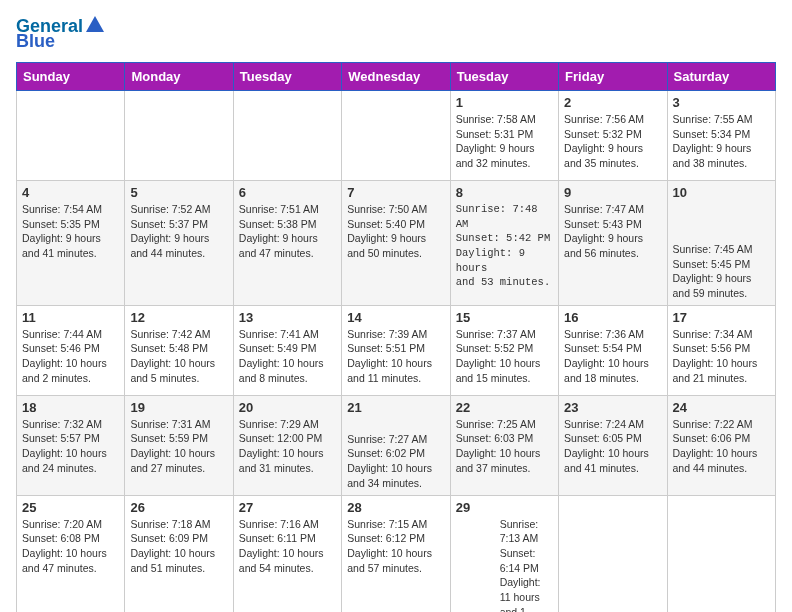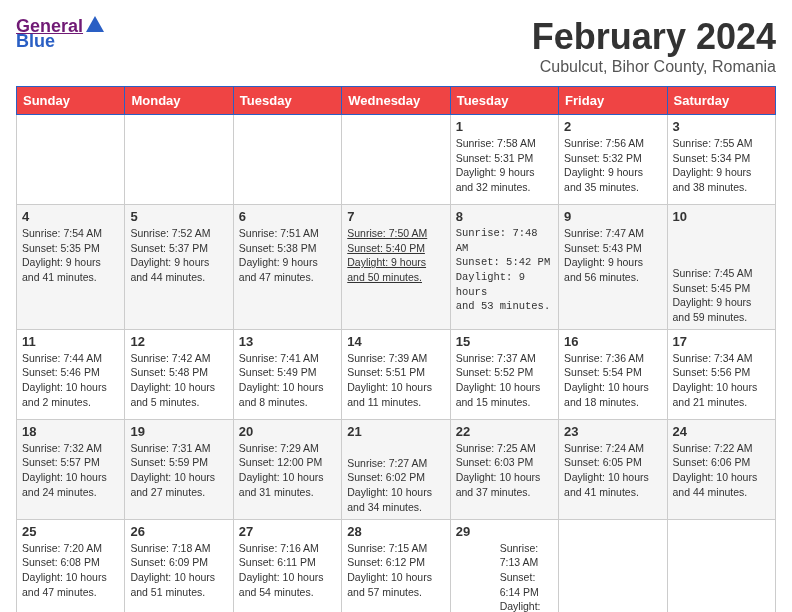--- a/index.html
+++ b/index.html
@@ -32,21 +32,21 @@
     .calendar-subtitle {
       font-size: 16px;
       color: #555;
     }
     .calendar-table {
       width: 100%;
       border-collapse: collapse;
       table-layout: fixed;
     }
     .calendar-table th {
-      background-color: #ef4444;
+      background-color: #a21caf;
       color: #fff;
       text-align: left;
       padding: 6px 6px;
       font-size: 13px;
       border: 1px solid #2a5fc4;
     }
     .calendar-table td {
       border: 1px solid #ccc;
       vertical-align: top;
       padding: 4px 5px;
@@ -72,30 +72,26 @@
     .empty-cell {
       background: #fff !important;
     }
   </style>
 </head>
 <body>
 
 <div class="header-section">
   <div class="logo">
     <div style="display:flex; align-items:center;">
-      <span style="font-size:18px; font-weight:bold; color:#701a75;text-decoration:underline;">General</span>
+      <span style="font-size:18px; font-weight:bold; color:#0369a1;">General</span>
       <svg width="22" height="22" viewBox="0 0 22 22" style="margin-left:1px; margin-top:-4px;">
         <polygon points="11,2 20,18 2,18" fill="#2a5fc4"></polygon>
       </svg>
     </div>
     <span style="font-size:18px; font-weight:bold; color:#2a5fc4; margin-top:-6px;">Blue</span>
-  </div>
-  <div class="title-section">
-    <div class="calendar-title">February 2024</div>
-    <div class="calendar-subtitle">Cubulcut, Bihor County, Romania</div>
   </div>
 </div>
 
 <table class="calendar-table">
   <thead>
     <tr>
       <th>Sunday</th>
       <th>Monday</th>
       <th>Tuesday</th>
       <th>Wednesday</th>
@@ -149,21 +145,21 @@
         </td>
         <td>
           <span class="day-number">6</span>
           <div class="day-info" style="white-space: pre-line;">Sunrise: 7:51 AM
 Sunset: 5:38 PM
 Daylight: 9 hours
 and 47 minutes.</div>
         </td>
         <td>
           <span class="day-number">7</span>
-          <div class="day-info" style="white-space: pre-line; text-decoration: underline;">Sunrise: 7:50 AM
+          <div class="day-info" style="white-space: pre-line;">Sunrise: 7:50 AM
 Sunset: 5:40 PM
 Daylight: 9 hours
 and 50 minutes.</div>
         </td>
         <td>
           <span class="day-number">8</span>
           <div class="day-info" style="white-space: pre-line; font-family: Liberation Mono, monospace;">Sunrise: 7:48 AM
 Sunset: 5:42 PM
 Daylight: 9 hours
 and 53 minutes.</div>

